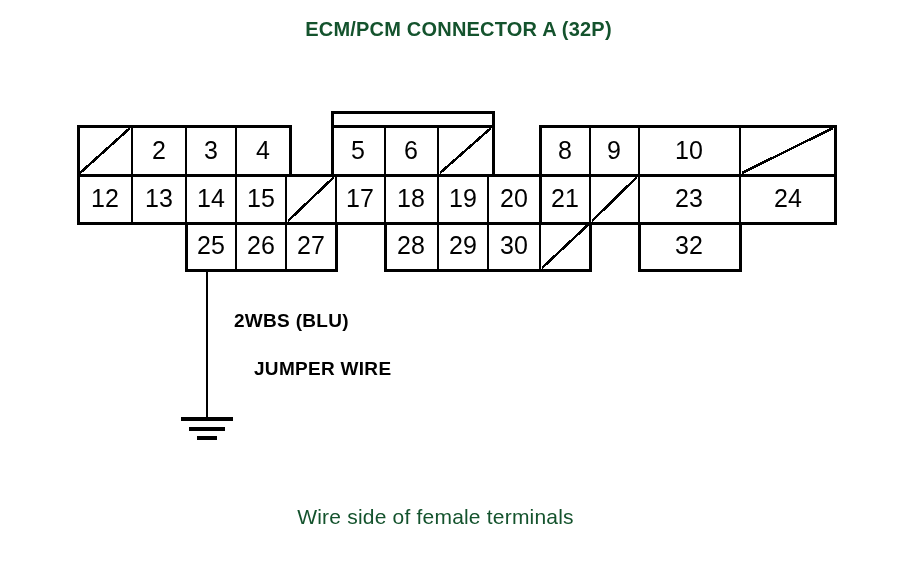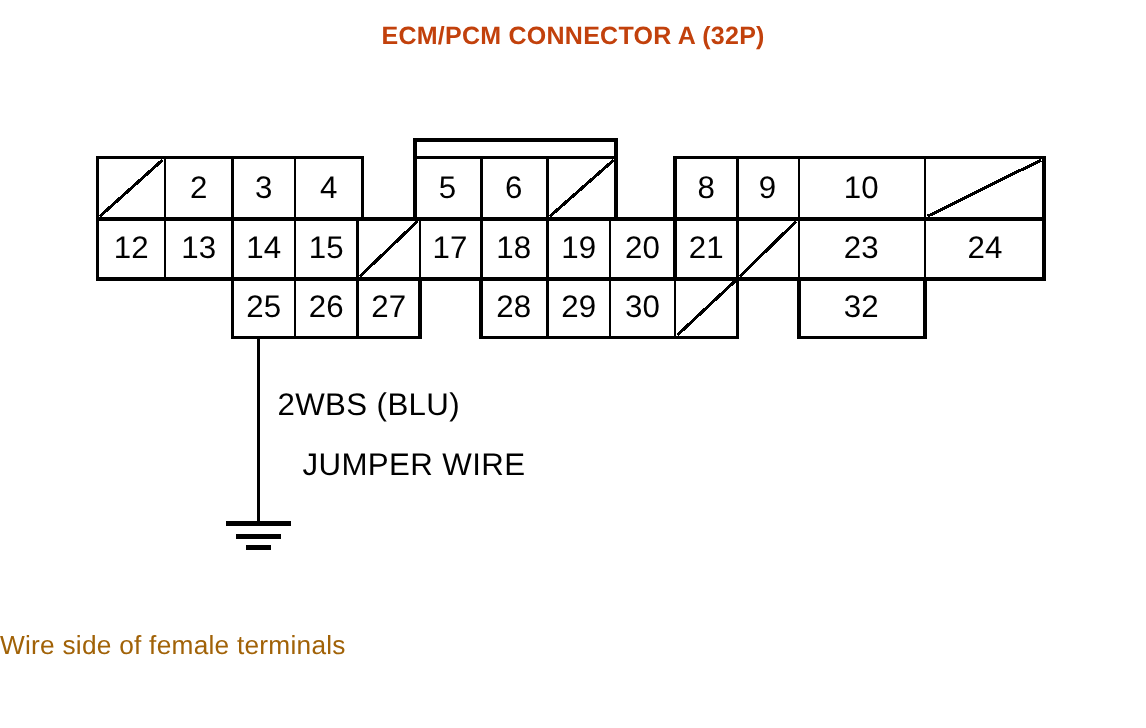--- a/index.html
+++ b/index.html
@@ -16,53 +16,54 @@
     overflow: hidden;
   }
   #title {
     position: absolute;
     top: 18px;
     left: 0;
     width: 917px;
     text-align: center;
     font-size: 20px;
     font-weight: bold;
-    color: #c2410c;
+    color: #14532d;
     letter-spacing: 0.2px;
   }
   #connector-svg {
     position: absolute;
     top: 0;
     left: 0;
   }
   .cell-num {
     font-family: "Liberation Sans", sans-serif;
     font-size: 25px;
     fill: #000000;
     text-anchor: middle;
     dominant-baseline: middle;
   }
   .wire-label {
     position: absolute;
-    left: 222px;
-    font-size: 25px;
-    font-weight: normal;
+    left: 234px;
+    font-size: 19px;
+    font-weight: bold;
     color: #000000;
     white-space: nowrap;
     letter-spacing: 0.3px;
   }
   #label-wire-name { top: 310px; }
   #label-jumper-wire { top: 358px; margin-left: 20px; }
   #caption {
     position: absolute;
     top: 505px;
     left: 0;
     width: 871px;
+    text-align: center;
     font-size: 21px;
-    color: #a16207;
+    color: #14532d;
     letter-spacing: 0.2px;
   }
 </style>
 </head>
 <body>
 
 <div id="page">
 
   <div id="title">ECM/PCM CONNECTOR A (32P)</div>
 

